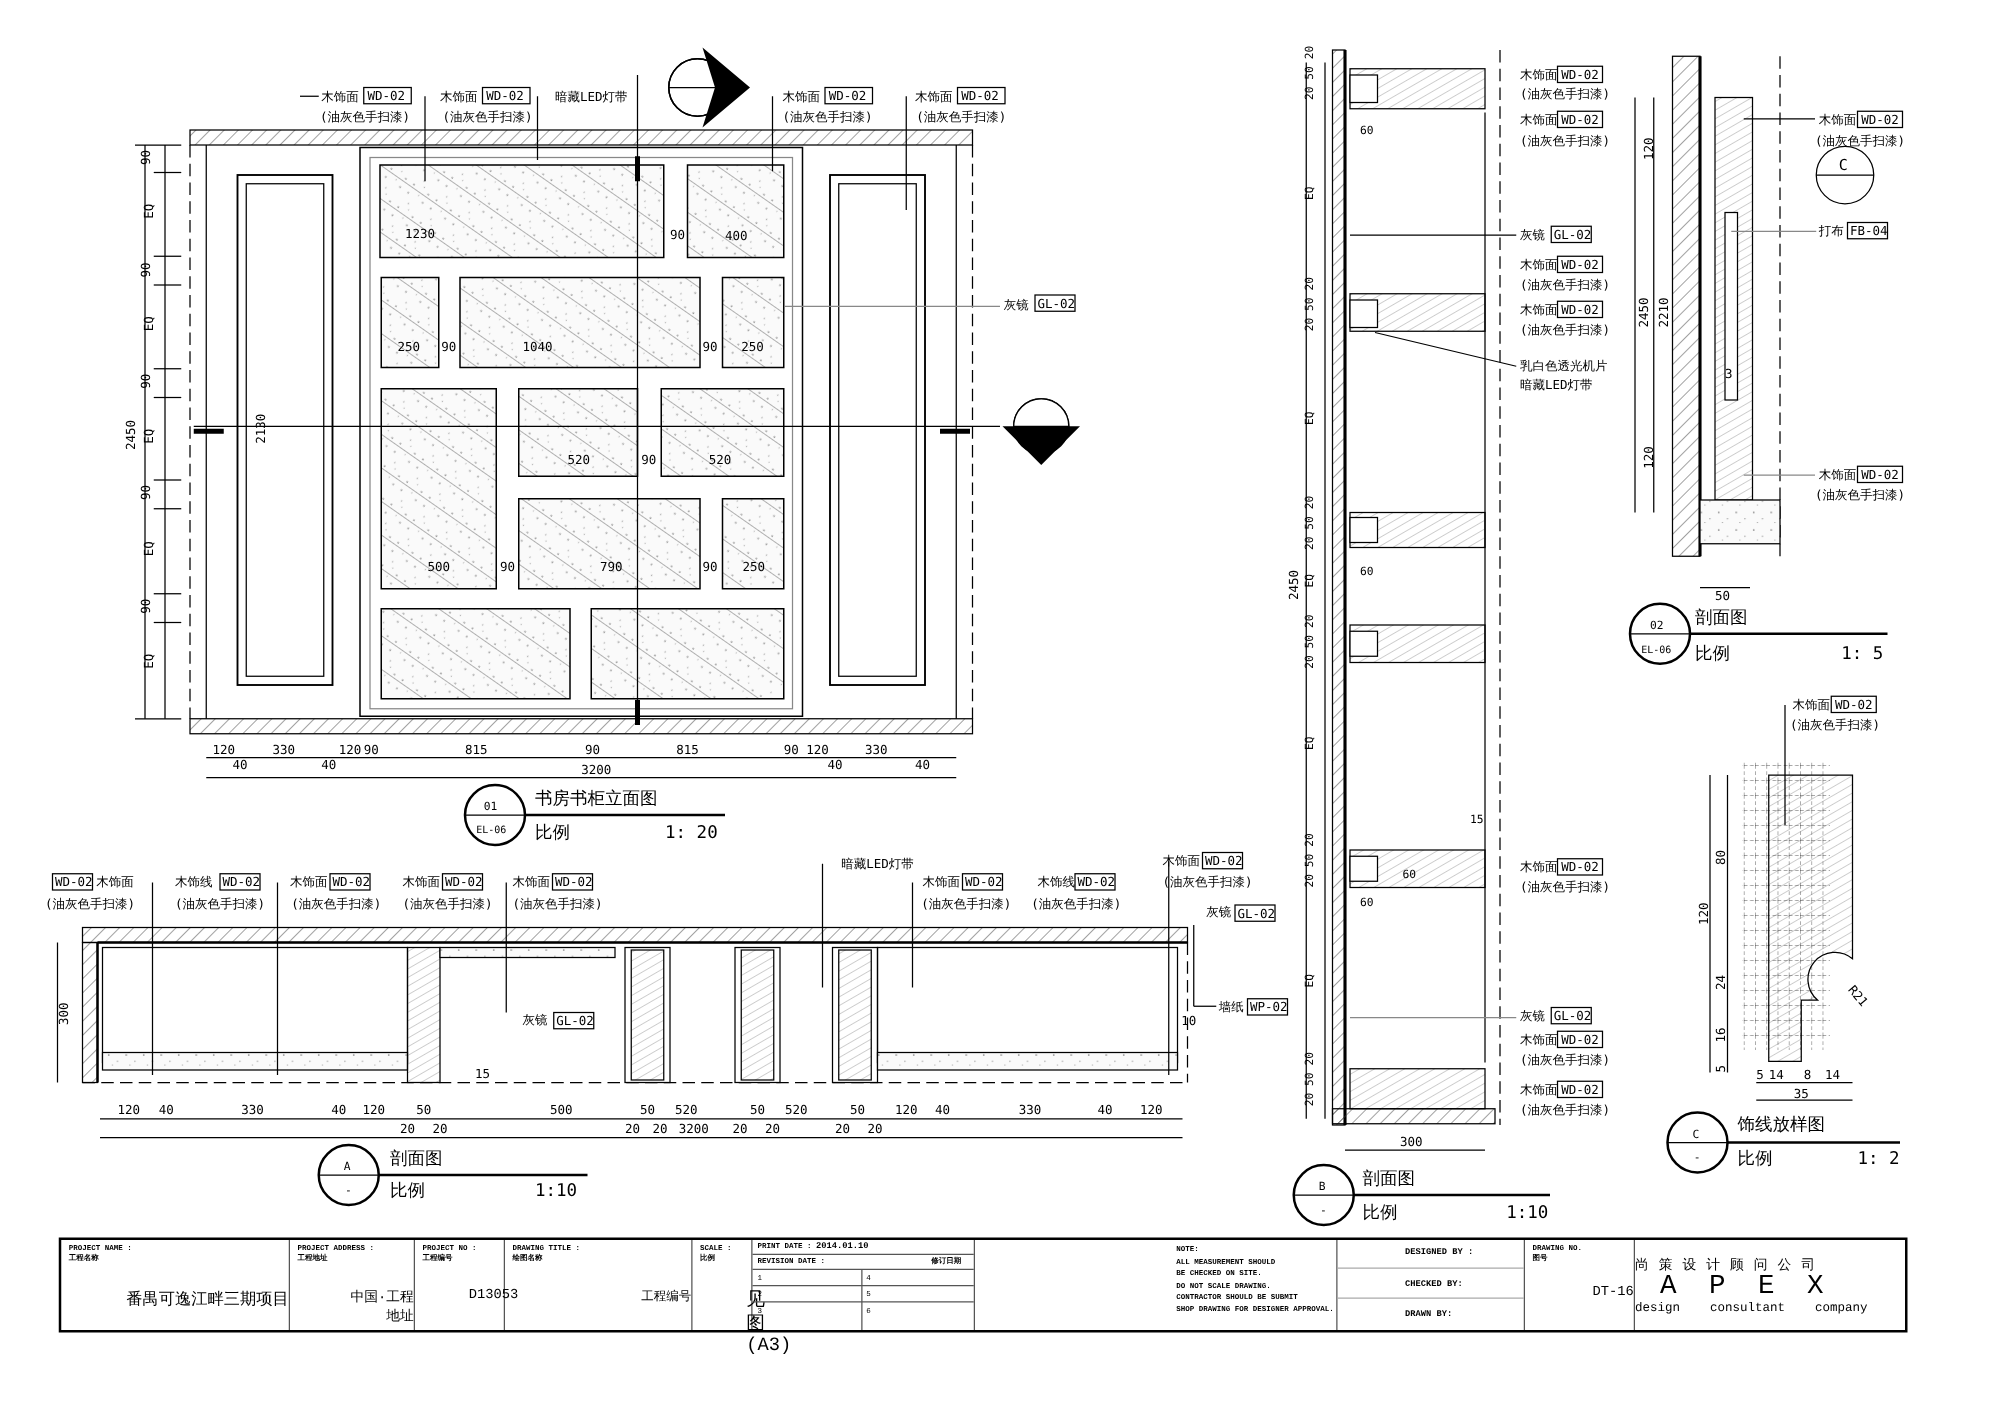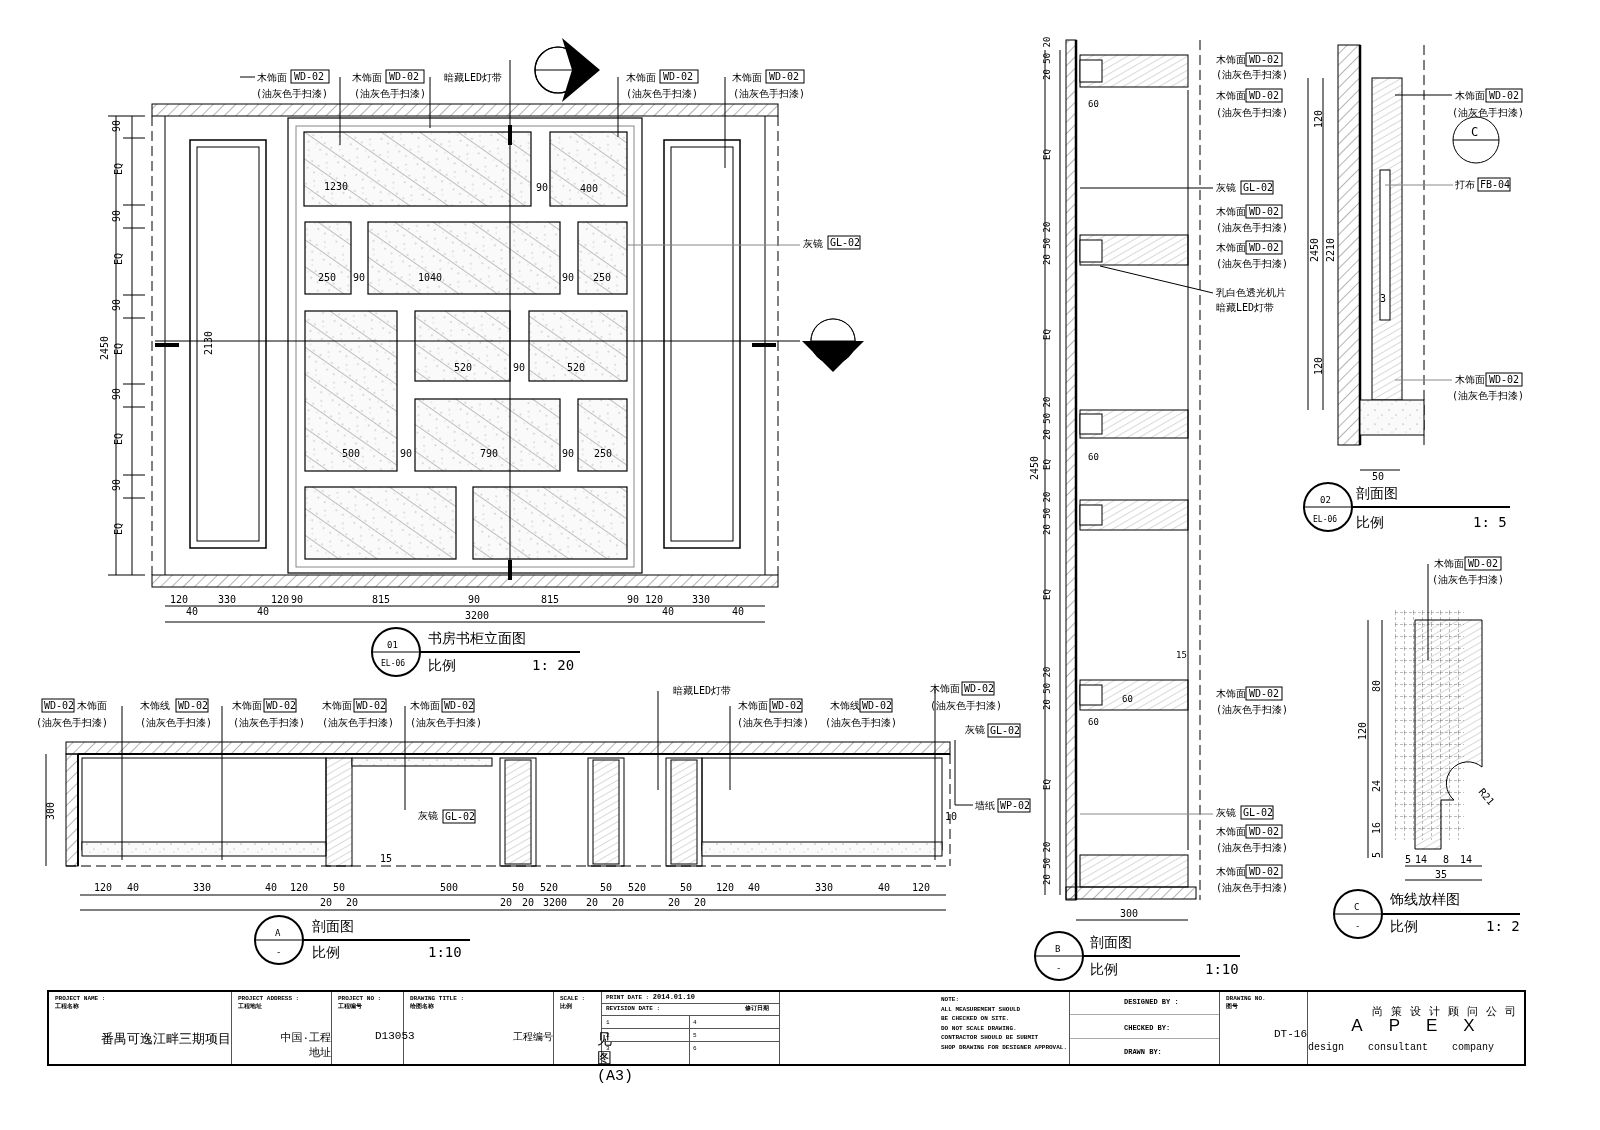--- a/index.html
+++ b/index.html
@@ -7,22 +7,22 @@
   svg{position:absolute;left:0;top:0;}
   .t{font-family:"DejaVu Sans Mono","Liberation Mono",monospace;fill:#000;}
   .tb{position:absolute;left:47px;top:990px;width:1479px;height:76px;border:2px solid #000;box-sizing:border-box;font-family:"Liberation Mono","DejaVu Sans Mono",monospace;}
   .tb .cell{position:absolute;top:0;height:100%;border-right:1px solid #555;box-sizing:border-box;}
   .tb .cap{position:absolute;left:6px;top:3px;font-size:6px;line-height:8px;font-weight:bold;}
   .tb .val{position:absolute;left:0;right:0;top:38px;text-align:right;font-size:11px;padding-left:43px;}
   .rev{position:absolute;left:0;right:0;height:10px;border-bottom:1px solid #555;font-size:6px;line-height:10px;padding-left:4px;box-sizing:border-box;font-weight:bold;}
   .revn{position:absolute;font-size:6px;line-height:10px;}
   .note{position:absolute;left:6px;top:3px;font-size:6px;line-height:9.5px;font-weight:bold;white-space:pre;}
   .sig{position:absolute;left:10px;font-size:7px;font-weight:bold;padding-left:44px;}
-  .apex-cn{position:absolute;left:0;right:0;top:12px;text-align:right;font-size:11px;letter-spacing:8px;font-family:Liberation Mono, monospace;}
-  .apex{position:absolute;left:0;right:0;top:24px;text-align:center;font-size:17px;letter-spacing:26px;font-family:Liberation Sans, sans-serif;padding-left:20px;}
+  .apex-cn{position:absolute;left:0;right:0;top:12px;text-align:left;font-size:11px;letter-spacing:8px;font-family:Liberation Mono, monospace;}
+  .apex{position:absolute;left:0;right:0;top:24px;font-size:22px;letter-spacing:26px;font-family:Liberation Mono, monospace;padding-left:20px;}
   .apex-en{position:absolute;left:0;right:0;top:50px;text-align:left;font-size:10px;word-spacing:18px;}
 </style>
 </head>
 <body>
 
 <svg width="1600" height="1130" viewBox="0 0 1600 1130">
   <defs>
     <pattern id="hatch" width="8" height="8" patternUnits="userSpaceOnUse" patternTransform="rotate(45)">
       <line x1="0" y1="0" x2="0" y2="8" stroke="#444" stroke-width="0.8"></line>
     </pattern>

